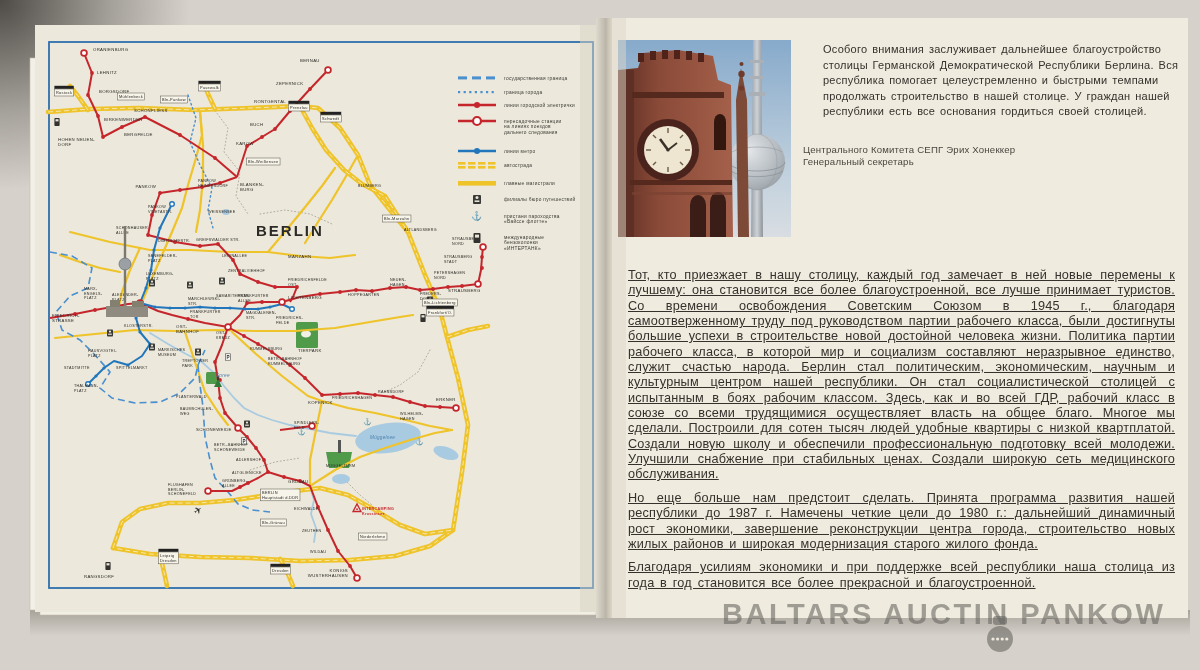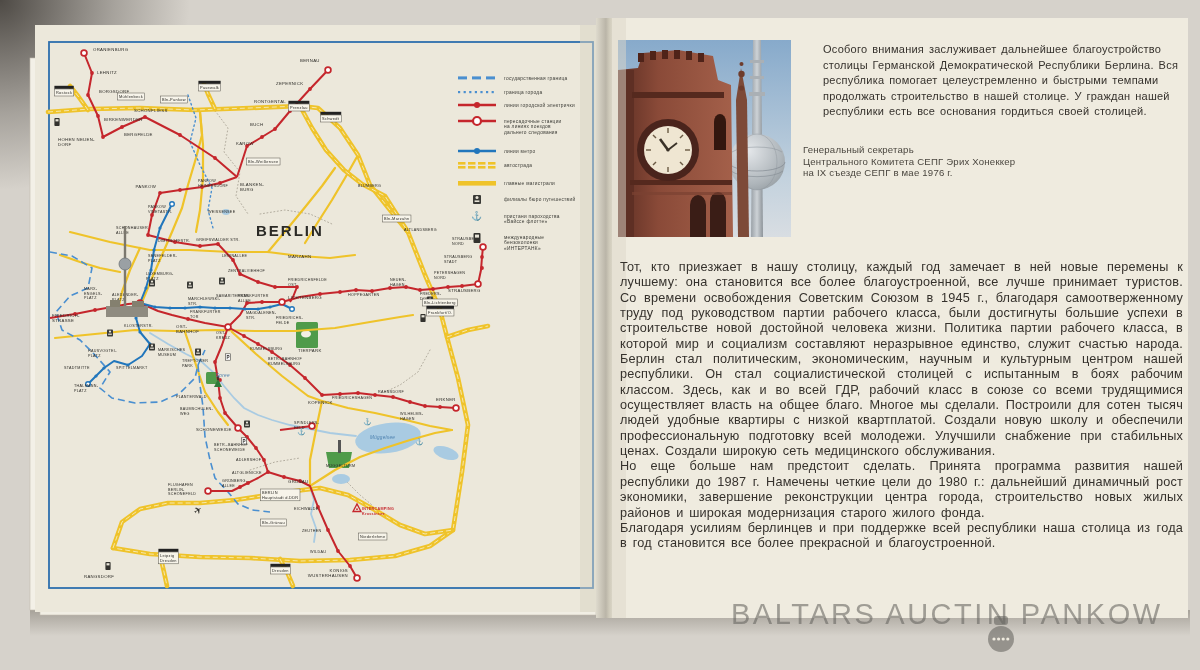--- a/index.html
+++ b/index.html
@@ -2,23 +2,23 @@
 <html><head>
 <meta charset="utf-8">
 <style>
   html,body{margin:0;padding:0;width:1200px;height:670px;overflow:hidden;background:#d6d2cb;}
   .scene{position:relative;width:1200px;height:670px;font-family:"Liberation Sans",sans-serif;}
   .scene svg{position:absolute;left:0;top:0;}
   .tblock{position:absolute;color:#35312c;}
   .intro{left:823px;top:42px;width:384px;font-size:11px;line-height:15.6px;letter-spacing:.25px;word-spacing:1.5px;}
   .caption{left:803px;top:144px;width:320px;font-size:9.6px;line-height:11.6px;letter-spacing:.2px;color:#4a463f;}
   .bodytext{left:620px;top:260px;width:563px;font-size:12.7px;line-height:15.35px;letter-spacing:.2px;word-spacing:2px;text-align:justify;}
-  .bodytext p{margin:0;}
+  .bodytext p{margin:8px;text-decoration:underline;}
   .wm-script{position:absolute;left:772px;top:584px;font-size:19px;font-style:italic;letter-spacing:2px;color:rgba(115,112,106,.65);font-family:"DejaVu Serif",serif;}
-  .wm-main{position:absolute;left:722px;top:598px;display:flex;align-items:center;font-size:29px;font-weight:normal;letter-spacing:2.5px;color:rgba(105,103,99,.60);white-space:nowrap;margin-left:9px;}
+  .wm-main{position:absolute;left:722px;top:598px;display:flex;align-items:center;font-size:29px;font-weight:bold;letter-spacing:2.5px;color:rgba(105,103,99,.60);white-space:nowrap;}
   .wm-gavel{display:inline-block;margin:0 1px;position:relative;top:1px;}
 </style>
 </head>
 <body>
 
 <div class="scene">
   <svg id="art" width="1200" height="670" viewBox="0 0 1200 670">
     <defs>
       <radialGradient id="cornerDark" cx="0" cy="0" r="1">
         <stop offset="0" stop-color="#4e4a45"></stop>
@@ -747,28 +747,27 @@
       <path d="M96,110 L96,82 A6 8 0 0 1 108,82 L108,110 Z" fill="#33170f"></path>
       <rect x="14" y="152" width="100" height="3" fill="#7a4232" opacity="0.7"></rect>
     </g>
 
     <rect x="580" y="25" width="16" height="587" fill="#d8d3c4" opacity="0.5"></rect>
     <rect x="612" y="18" width="14" height="600" fill="#ddd8c9" opacity="0.5"></rect>
   </svg>
 
   <div class="tblock intro">Особого внимания заслуживает дальнейшее благоустройство столицы Германской Демократической Республики Берлина. Вся республика помогает целеустремленно и быстрыми темпами продолжать строительство в нашей столице. У граждан нашей республики есть все основания гордиться своей столицей.</div>
   <div class="tblock caption">
+    <div>Центрального Комитета СЕПГ Эрих Хонеккер</div>
     <div>Генеральный секретарь</div>
-    <div>Центрального Комитета СЕПГ Эрих Хонеккер</div>
-    <div>на IX съезде СЕПГ в мае 1976 г.</div>
   </div>
   <div class="tblock bodytext">
     <p>Тот, кто приезжает в нашу столицу, каждый год замечает в ней новые перемены к лучшему: она становится все более благоустроенной, все лучше принимает туристов. Со времени освобождения Советским Союзом в 1945 г., благодаря самоотверженному труду под руководством партии рабочего класса, были достигнуты большие успехи в строительстве новой достойной человека жизни. Политика партии рабочего класса, в которой мир и социализм составляют неразрывное единство, служит счастью народа. Берлин стал политическим, экономическим, научным и культурным центром нашей республики. Он стал социалистической столицей с испытанным в боях рабочим классом. Здесь, как и во всей ГДР, рабочий класс в союзе со всеми трудящимися осуществляет власть на общее благо. Многое мы сделали. Построили для сотен тысяч людей удобные квартиры с низкой квартплатой. Создали новую школу и обеспечили профессиональную подготовку всей молодежи. Улучшили снабжение при стабильных ценах. Создали широкую сеть медицинского обслуживания.</p>
     <p>Но еще больше нам предстоит сделать. Принята программа развития нашей республики до 1987 г. Намечены четкие цели до 1980 г.: дальнейший динамичный рост экономики, завершение реконструкции центра города, строительство новых жилых районов и широкая модернизация старого жилого фонда.</p>
-    <p>Благодаря усилиям берлинцев и при поддержке всей республики наша столица из года в год становится все более прекрасной и благоустроенной.</p>
+    <p>Благодаря усилиям экономики и при поддержке всей республики наша столица из года в год становится все более прекрасной и благоустроенной.</p>
   </div>
 
   <div class="wm-main">
     <span>BALTARS AUCTI</span>
     <span class="wm-gavel">
       <svg width="30" height="40" viewBox="0 0 30 40">
         <rect x="8" y="0" width="14" height="9" rx="3" fill="rgba(105,103,99,.60)"></rect>
         <circle cx="15" cy="23" r="13" fill="rgba(105,103,99,.60)"></circle>
         <circle cx="8" cy="23" r="1.6" fill="#efebdf"></circle>
           <circle cx="12.6" cy="23" r="1.6" fill="#efebdf"></circle>

